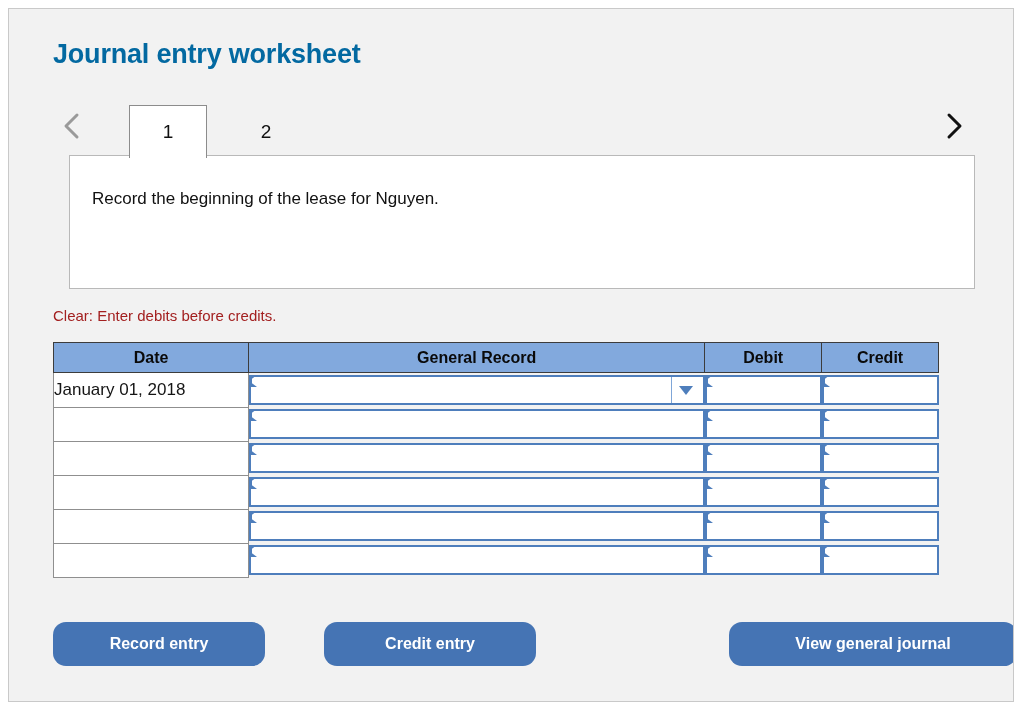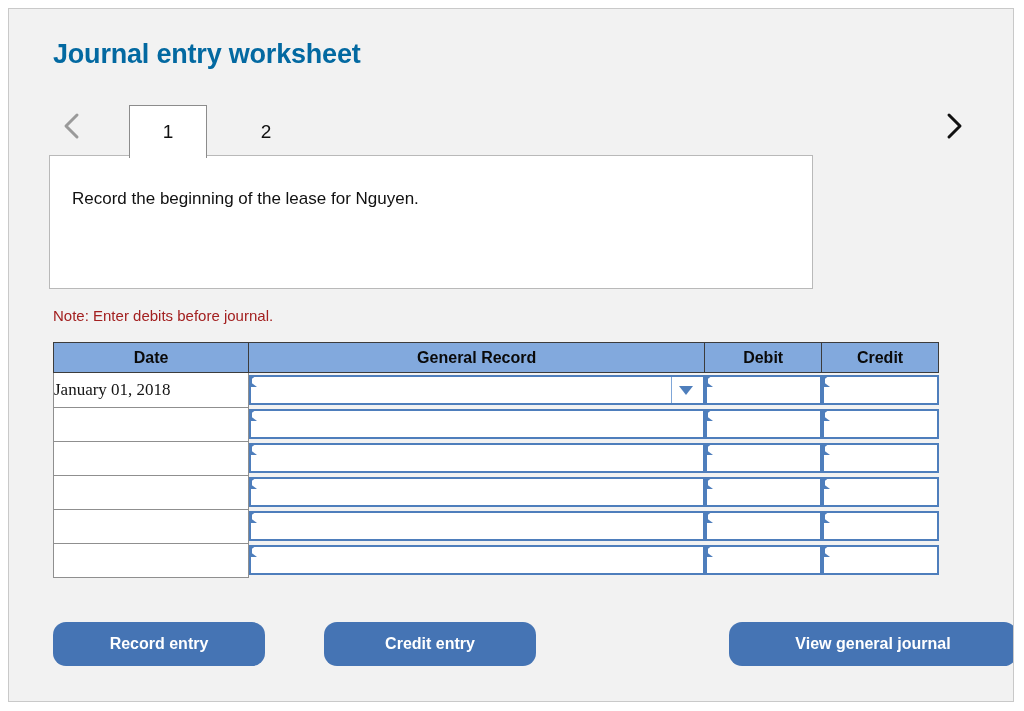--- a/index.html
+++ b/index.html
@@ -82,23 +82,23 @@
   .tab-inactive {
     left: 174px;
     width: 78px;
     background: transparent;
     border: none;
   }
 
   
   .instruction-panel {
     position: absolute;
-    left: 40px;
+    left: 60px;
     top: 146px;
-    width: 764px;
+    width: 906px;
     height: 134px;
     background: #ffffff;
     border: 1px solid #b9b9b9;
     box-sizing: border-box;
     z-index: 2;
   }
   .instruction-text {
     position: absolute;
     left: 22px;
     top: 33px;
@@ -148,21 +148,21 @@
   
   .cell-date {
     border: 1px solid #8f8f8f;
     border-top: none;
     background: #ffffff;
     font-size: 17px;
     color: #141414;
     padding: 0 0 0 17px;
     box-sizing: border-box;
   }
-  .cell-date.first { border-top: 1px solid #8f8f8f; font-family: Liberation Serif, serif; }
+  .cell-date.first { border-top: 1px solid #8f8f8f; }
 
   
   .cell-entry {
     background: #f2f2f2;
     padding: 1px 1px 2px 1px;
   }
   .entry-box {
     position: relative;
     height: 30px;
     background: #ffffff;
@@ -255,21 +255,21 @@
       <svg width="20" height="30" viewBox="0 0 20 30">
         <polyline points="5,4 16,15 5,26" fill="none" stroke="#111111" stroke-width="3" stroke-linecap="round" stroke-linejoin="round"></polyline>
       </svg>
     </div>
   </div>
 
   <div class="instruction-panel">
     <div class="instruction-text">Record the beginning of the lease for Nguyen.</div>
   </div>
 
-  <div class="note-text">Note: Enter debits before journal.</div>
+  <div class="note-text">Clear: Enter debits before credits.</div>
 
   <table class="journal-table">
     <colgroup>
       <col class="col-date">
       <col class="col-journal">
       <col class="col-debit">
       <col class="col-credit">
     </colgroup>
     <thead>
       <tr>

